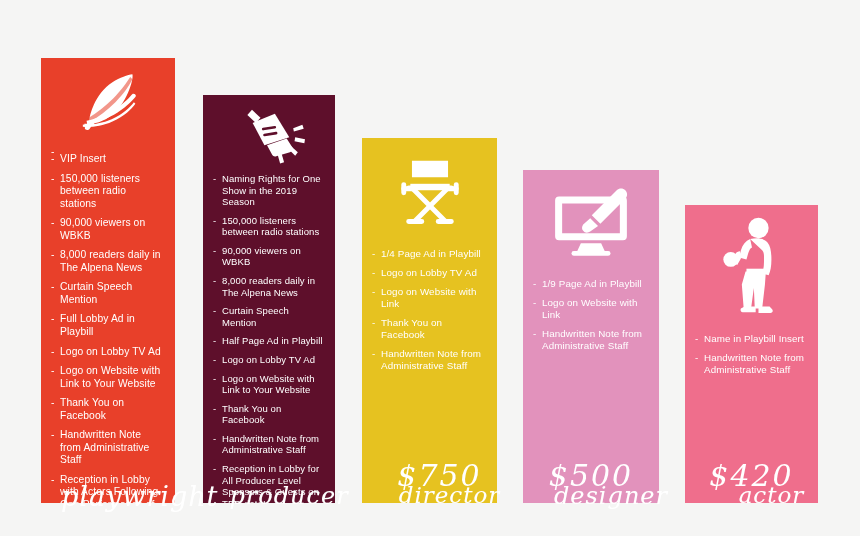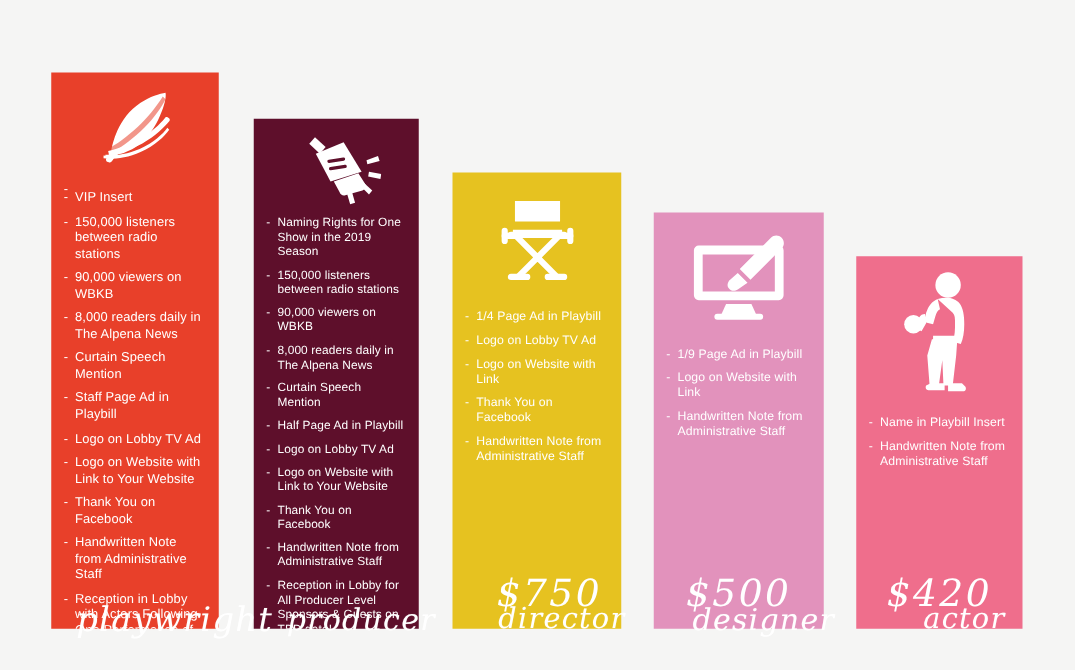--- a/index.html
+++ b/index.html
@@ -130,21 +130,21 @@
           </g>
         </svg>
       </div>
       <ul class="benefits">
         <li><span class="dash">-</span></li>
         <li><span class="dash">-</span><span>VIP Insert</span></li>
         <li><span class="dash">-</span><span>150,000 listeners between radio stations</span></li>
         <li><span class="dash">-</span><span>90,000 viewers on WBKB</span></li>
         <li><span class="dash">-</span><span>8,000 readers daily in The Alpena News</span></li>
         <li><span class="dash">-</span><span>Curtain Speech Mention</span></li>
-        <li><span class="dash">-</span><span>Staff Page Ad in Playbill</span></li>
+        <li><span class="dash">-</span><span>Full Lobby Ad in Playbill</span></li>
         <li><span class="dash">-</span><span>Logo on Lobby TV Ad</span></li>
         <li><span class="dash">-</span><span>Logo on Website with Link to Your Website</span></li>
         <li><span class="dash">-</span><span>Thank You on Facebook</span></li>
         <li><span class="dash">-</span><span>Handwritten Note from Administrative Staff</span></li>
         <li><span class="dash">-</span><span>Reception in Lobby with Actors Following One Performance of Your Choice. Bring all of your employees &amp; guests!</span></li>
       </ul>
 
     </div>
     <div class="tier-name">playwright</div>
   </div>

